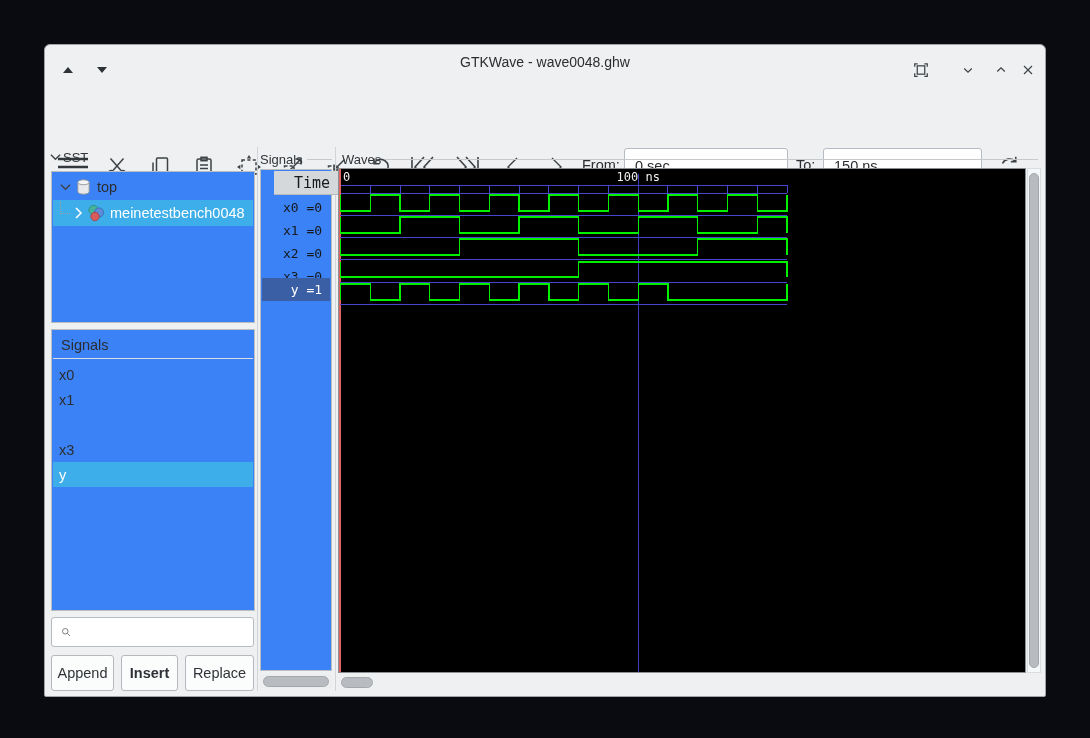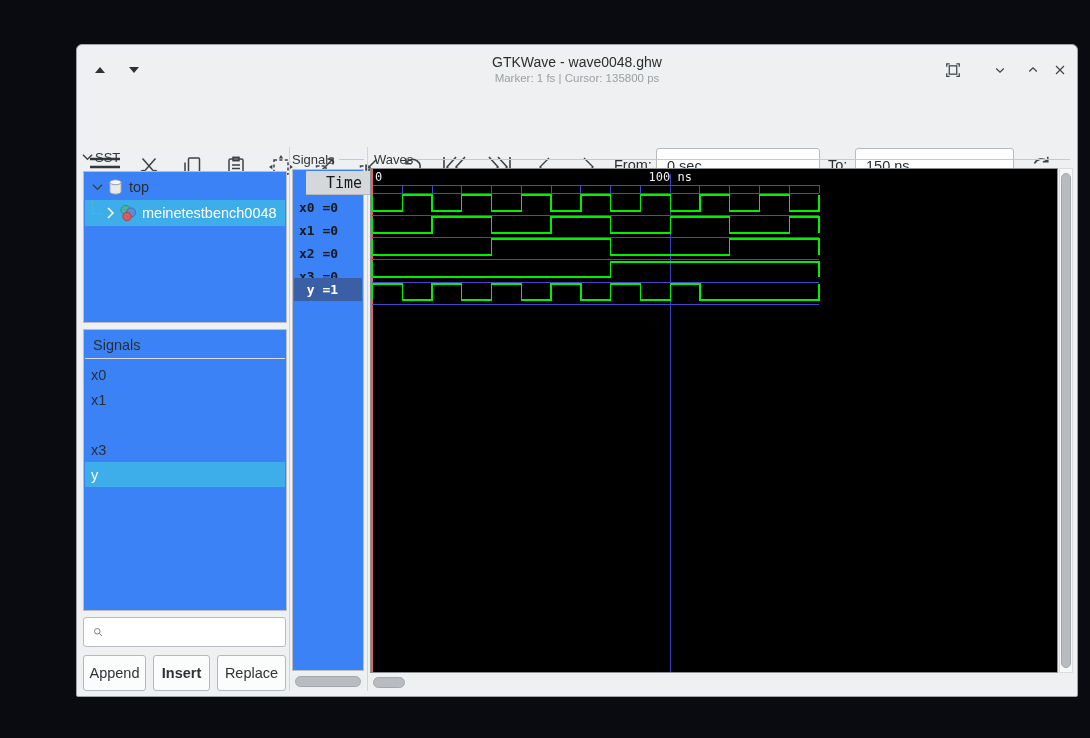--- a/index.html
+++ b/index.html
@@ -1,19 +1,19 @@
 <!DOCTYPE html>
 <html><head>
 <meta charset="utf-8">
 <style>
   * { margin:0; padding:0; box-sizing:border-box; }
   html,body { width:1090px; height:738px; }
   body { background:#0a0a11; font-family:"Liberation Sans", sans-serif; overflow:hidden; position:relative; }
   .window { position:absolute; left:44px; top:44px; width:1002px; height:653px;
-            background:#eff0f1; border:1px solid #9ea3a7; border-radius:6px 6px 2px 2px;margin-left:32px; }
+            background:#eff0f1; border:1px solid #9ea3a7; border-radius:6px 6px 2px 2px; }
   
   .titlebar { position:absolute; left:0; top:0; width:100%; height:44px; }
   .tb-btn { position:absolute; width:24px; height:24px; top:13px; background:none; border:none; cursor:default;
             display:flex; align-items:center; justify-content:center; }
   .title-block { position:absolute; left:0; top:0; width:100%; text-align:center; }
   .win-title { margin-top:9px; font-size:14px; color:#2b2e31; }
   .win-subtitle { margin-top:2px; font-size:11.5px; color:#9aa0a4; }
   
   .toolbar { position:absolute; left:0; top:44px; width:100%; height:58px; }
   .icon-btn { position:absolute; top:60px; width:36px; height:36px; background:none; border:none;
@@ -41,21 +41,21 @@
                 border:1px solid #b6bcc1; border-radius:3px; display:flex; align-items:center; padding-left:8px; }
   .search-input { border:none; outline:none; flex:1; height:100%; font-size:14px; background:transparent; }
   .btn { position:absolute; top:610px; height:36px; background:#fbfcfc; border:1px solid #b4b9be; border-radius:3px;
          font-size:14.5px; color:#2f3337; font-family:"Liberation Sans", sans-serif; }
   
   .mono { font-family:"DejaVu Sans Mono", monospace; }
   .val-header { position:absolute; left:13px; top:1px; width:calc(100% - 2px); height:24px; background:#d5d8da;
                 border-bottom:1px solid #b6babd; display:flex; align-items:center; padding-left:20px;
                 font-size:15px; color:#17191b; }
   .val-row { position:absolute; left:1px; width:calc(100% - 2px); height:23px; display:flex; align-items:center;
-             padding-left:5px; font-size:13px; color:#17191b; white-space:pre;font-weight:bold; }
+             padding-left:21px; font-size:13px; color:#17191b; white-space:pre; }
   .val-row.selected { background:#3b5fa5; color:#ffffff; }
   
   .wave-box { position:absolute; left:293px; top:123px; width:688px; height:505px; background:#000;
               border:1px solid #8a9094; }
   .vscroll { position:absolute; left:982px; top:123px; width:14px; height:505px; background:#f6f7f8;
              border:1px solid #dadde0; }
   .vthumb { position:absolute; left:1px; top:4px; width:10px; height:495px; background:#b8bcc0;
             border:1px solid #a4a8ac; border-radius:5px; }
   .hscroll-thumb { position:absolute; height:11px; background:#b8bcc0; border:1px solid #a4a8ac; border-radius:5.5px; }
   .mid-scroll-track { position:absolute; left:215px; top:629px; width:72px; height:14px; background:#eceef0; }
@@ -72,21 +72,20 @@
           <polygon points="6,1 11,7 1,7" fill="#2e3236"></polygon>
         </svg>
     </button>
     <button class="tb-btn" style="left:45px;">
       <svg width="12" height="8" viewBox="0 0 12 8">
           <polygon points="1,1 11,1 6,7" fill="#2e3236"></polygon>
         </svg>
     </button>
     <div class="title-block">
       <div class="win-title">GTKWave - wave0048.ghw</div>
-      <div class="win-subtitle">Marker: 1 fs | Cursor: 135800 ps</div>
     </div>
     <button class="tb-btn" style="left:864px;">
       <svg width="20" height="20" viewBox="0 0 24 24" fill="none" stroke="#3d4246" stroke-width="1.5">
         <rect x="7.5" y="7" width="9" height="10"></rect>
         <path d="M4.5,8 v-3.5 h3.5 M16,4.5 h3.5 v3.5 M19.5,16 v3.5 h-3.5 M8,19.5 h-3.5 v-3.5"></path>
       </svg>
     </button>
     <button class="tb-btn" style="left:911px;">
       <svg width="18" height="18" viewBox="0 0 24 24" fill="none" stroke="#3d4246" stroke-width="1.6">
           <polyline points="7,10 12,15 17,10"></polyline>

